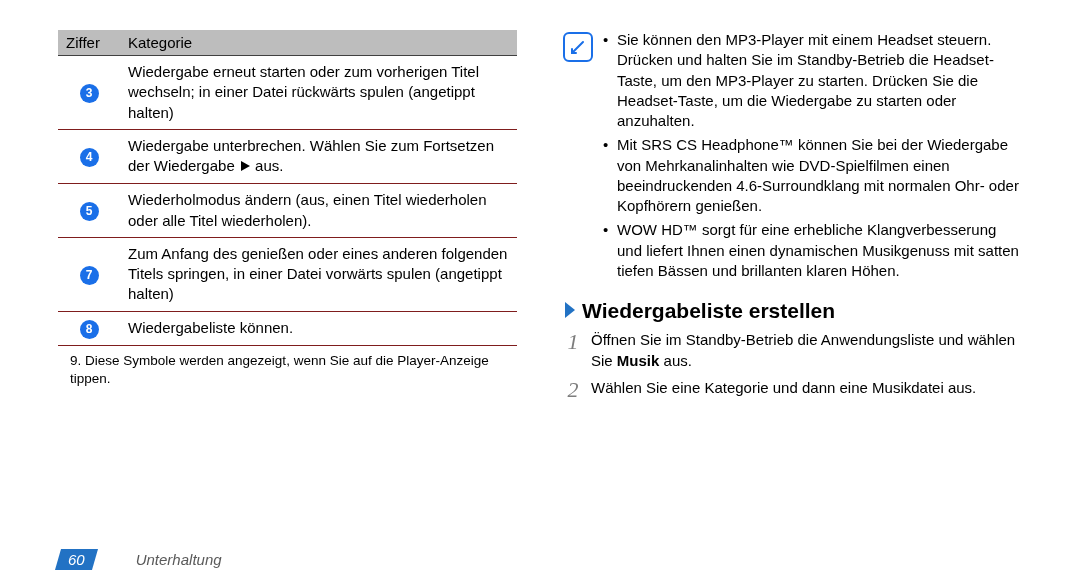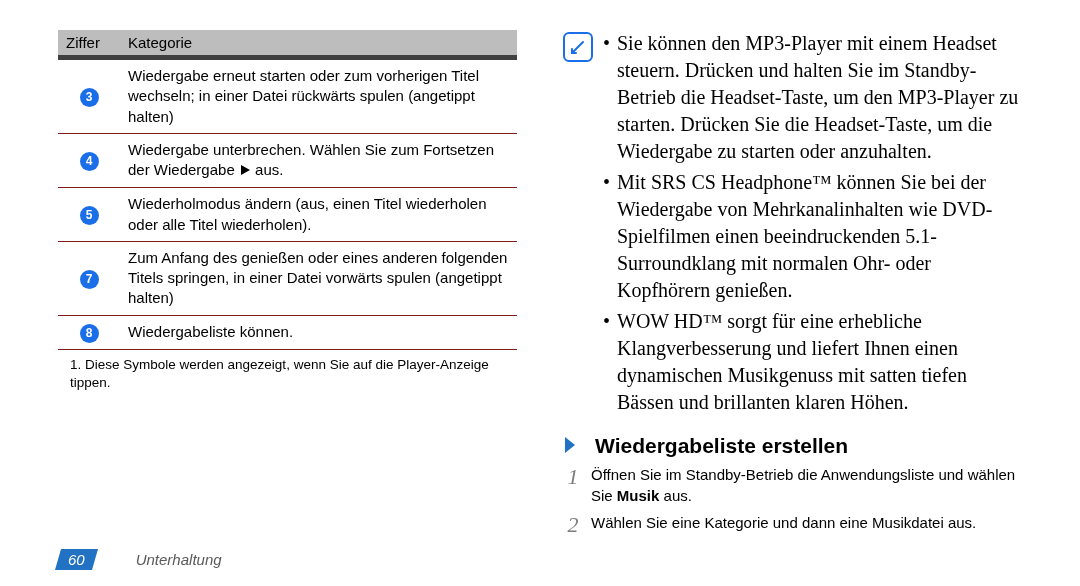--- a/index.html
+++ b/index.html
@@ -23,21 +23,21 @@
   }
   table {
     border-collapse: collapse;
     width: 100%;
   }
   th {
     background: #bdbdbd;
     text-align: left;
     font-weight: 400;
     padding: 4px 8px;
-    border-bottom: 5px solid #404040;
+    border-bottom: 1px solid #404040;
     font-size: 15px;
   }
   td {
     padding: 6px 8px;
     border-bottom: 1px solid #7f1d1d;
     vertical-align: middle;
     font-size: 15px;
     line-height: 1.35;
   }
   td.num-cell {
@@ -91,33 +91,32 @@
   .note-icon svg { display: block; }
   .bullets {
     list-style: none;
     flex: 1;
   }
   .bullets li {
     position: relative;
     padding-left: 14px;
     line-height: 1.35;
     margin-bottom: 4px;
-    font-size: 20px;
-    font-family: Liberation Serif, serif;
+    font-size: 15px;
   }
   .bullets li::before {
     content: "•";
     position: absolute;
     left: 0;
     top: 0;
   }
   .section-title {
     display: flex;
     align-items: center;
-    gap: 18px;
+    gap: 5px;
     margin-top: 14px;
     margin-bottom: 6px;
   }
   .chevron {
     display: inline-block;
   }
   .section-title span.txt {
     font-weight: 700;
     font-size: 21px;
   }
@@ -196,33 +195,33 @@
         <tr>
           <td class="num-cell"><span class="num-badge">7</span></td>
           <td>Zum Anfang des genießen oder eines anderen folgenden Titels springen, in einer Datei vorwärts spulen (angetippt halten)</td>
         </tr>
         <tr>
           <td class="num-cell"><span class="num-badge">8</span></td>
           <td>Wiedergabeliste können.</td>
         </tr>
       </tbody>
     </table>
-    <div class="footnote">1.  Diese Symbole werden angezeigt, wenn Sie auf die Player-Anzeige tippen.</div>
+    <div class="footnote">9.  Diese Symbole werden angezeigt, wenn Sie auf die Player-Anzeige tippen.</div>
   </div>
 
   <div class="col">
     <div class="note-row">
       <div class="note-icon">
         <svg width="18" height="18" viewBox="0 0 18 18">
             <path d="M4 14 L14 4 M3 11 L3 15 L7 15" stroke="#1a6fe8" stroke-width="2" fill="none" stroke-linecap="round"></path>
           </svg>
       </div>
       <ul class="bullets">
         <li>Sie können den MP3-Player mit einem Headset steuern. Drücken und halten Sie im Standby-Betrieb die Headset-Taste, um den MP3-Player zu starten. Drücken Sie die Headset-Taste, um die Wiedergabe zu starten oder anzuhalten.</li>
-        <li>Mit SRS CS Headphone™ können Sie bei der Wiedergabe von Mehrkanalinhalten wie DVD-Spielfilmen einen beeindruckenden 5.1-Surroundklang mit normalen Ohr- oder Kopfhörern genießen.</li>
+        <li>Mit SRS CS Headphone™ können Sie bei der Wiedergabe von Mehrkanalinhalten wie DVD-Spielfilmen einen beeindruckenden 4.6-Surroundklang mit normalen Ohr- oder Kopfhörern genießen.</li>
         <li>WOW HD™ sorgt für eine erhebliche Klangverbesserung und liefert Ihnen einen dynamischen Musikgenuss mit satten tiefen Bässen und brillanten klaren Höhen.</li>
       </ul>
     </div>
 
     <div class="section-title">
       <span class="chevron">
         <svg width="14" height="20" viewBox="0 0 14 20">
             <polygon points="2,2 12,10 2,18" fill="#2272c4"></polygon>
           </svg>
       </span>

